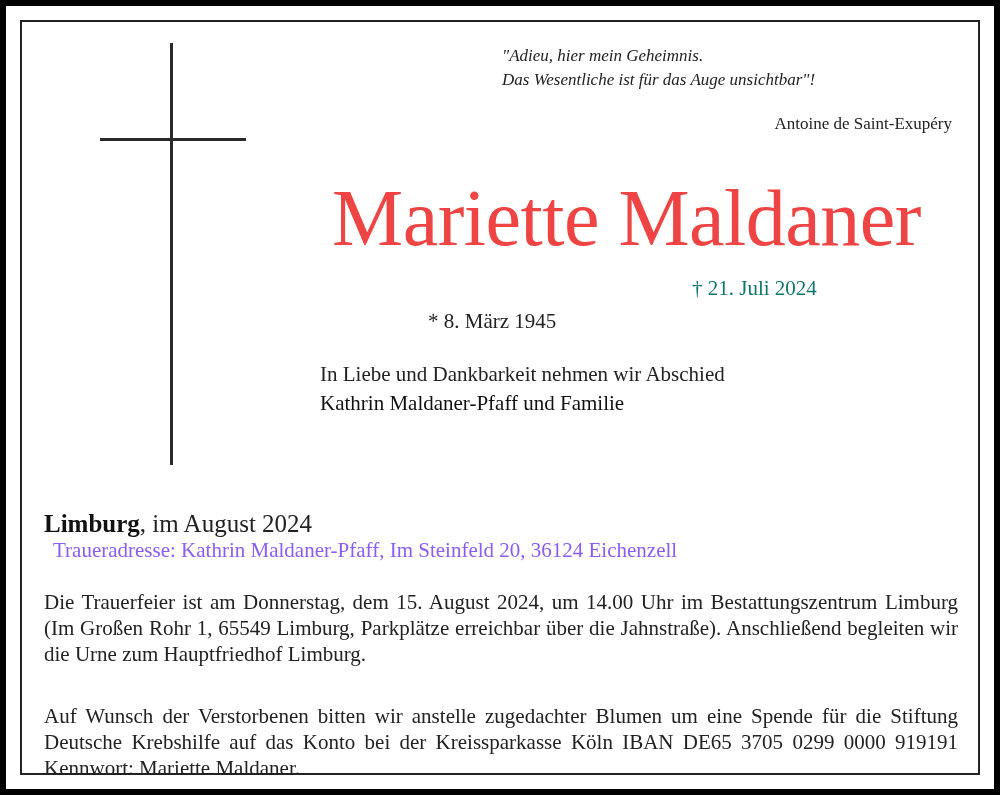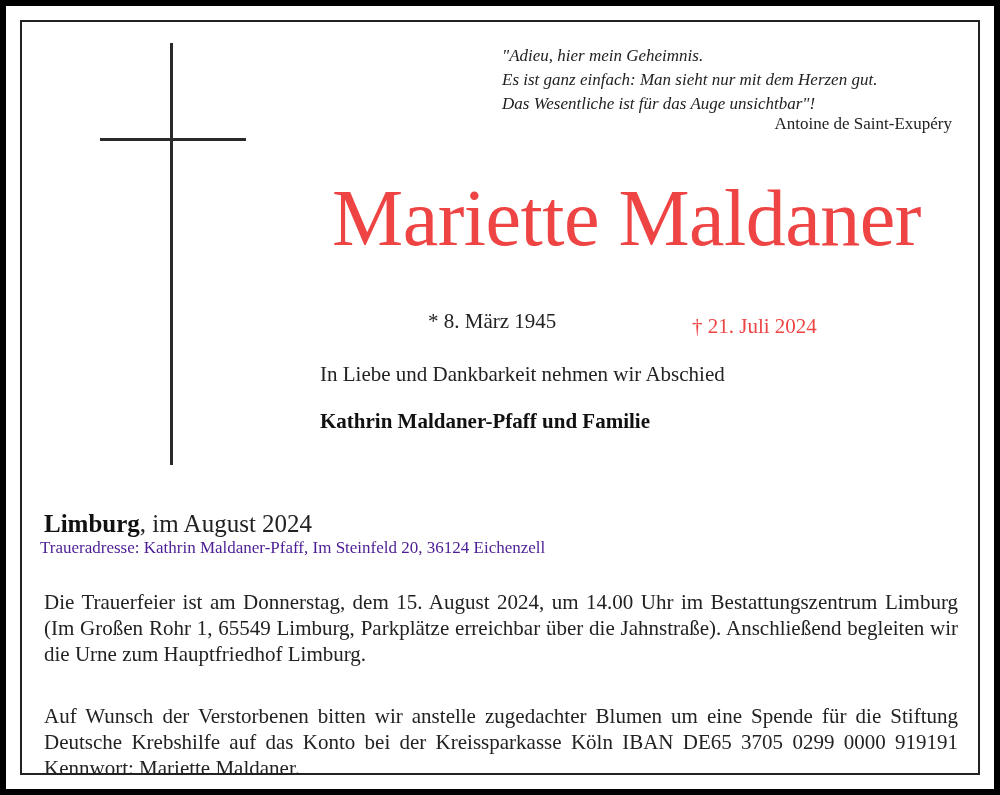--- a/index.html
+++ b/index.html
@@ -11,46 +11,45 @@
              border: 2px solid #222; box-sizing: border-box; }
     .cross-v { position: absolute; left: 170px; top: 43px; width: 3px; height: 422px; background: #2a2a2a; }
     .cross-h { position: absolute; left: 100px; top: 138px; width: 146px; height: 3px; background: #2a2a2a; }
     .quote { position: absolute; left: 502px; top: 44px; width: 460px;
              font-style: italic; font-size: 17px; line-height: 24px; color: #222; }
     .quote-line { display: block; white-space: nowrap; }
     .author { position: absolute; right: 48px; top: 114px; font-size: 17px; color: #222; white-space: nowrap; }
     .name { position: absolute; left: 332px; top: 168px; font-size: 80px; line-height: 100px;
             letter-spacing: -0.5px; color: #ef4444; white-space: nowrap; }
     .born { position: absolute; left: 428px; top: 276px; font-size: 21px; color: #222; white-space: nowrap; margin-top: 33px; }
-    .died { position: absolute; left: 692px; top: 276px; font-size: 21px; color: #ef4444; white-space: nowrap; margin-top: 38px; }
+    .died { position: absolute; left: 692px; top: 276px; font-size: 21px; color: #0f766e; white-space: nowrap; }
     .farewell { position: absolute; left: 320px; top: 362px; font-size: 21px; color: #222; white-space: nowrap; }
-    .family { position: absolute; left: 320px; top: 406px; font-size: 21px; line-height: 30px;
-              font-weight: bold; color: #111; white-space: nowrap; }
+    .family { position: absolute; left: 320px; top: 388px; font-size: 21px; line-height: 30px;
+              font-weight: normal; color: #111; white-space: nowrap; }
     .family span { display: block; }
     .place { position: absolute; left: 44px; top: 510px; font-size: 25px; color: #222; white-space: nowrap; }
     .place b { color: #111; }
-    .address { position: absolute; left: 40px; top: 538px; font-size: 17px; color: #4c1d95; white-space: nowrap; }
+    .address { position: absolute; left: 53px; top: 538px; font-size: 21px; color: #8b5cf6; white-space: nowrap; }
     .para { position: absolute; left: 44px; width: 914px; font-size: 21px; line-height: 26px;
             color: #222; text-align: justify; text-align-last: left; }
     .para1 { top: 589px; }
     .para2 { top: 703px; }
   </style>
 </head>
 <body>
 
 <div class="outer">
   <div class="inner"></div>
 </div>
 
 <div class="cross-v"></div>
 <div class="cross-h"></div>
 
 <div class="quote">
   <span class="quote-line">"Adieu, hier mein Geheimnis.</span>
-  <span class="quote-line">Es ist ganz einfach: Man sieht nur mit dem Herzen gut.</span>
   <span class="quote-line">Das Wesentliche ist für das Auge unsichtbar"!</span>
 </div>
 <div class="author">Antoine de Saint-Exupéry</div>
 
 <div class="name">Mariette Maldaner</div>
 <div class="born">* 8. März 1945</div>
 <div class="died">† 21. Juli 2024</div>
 
 <div class="farewell">In Liebe und Dankbarkeit nehmen wir Abschied</div>
 

